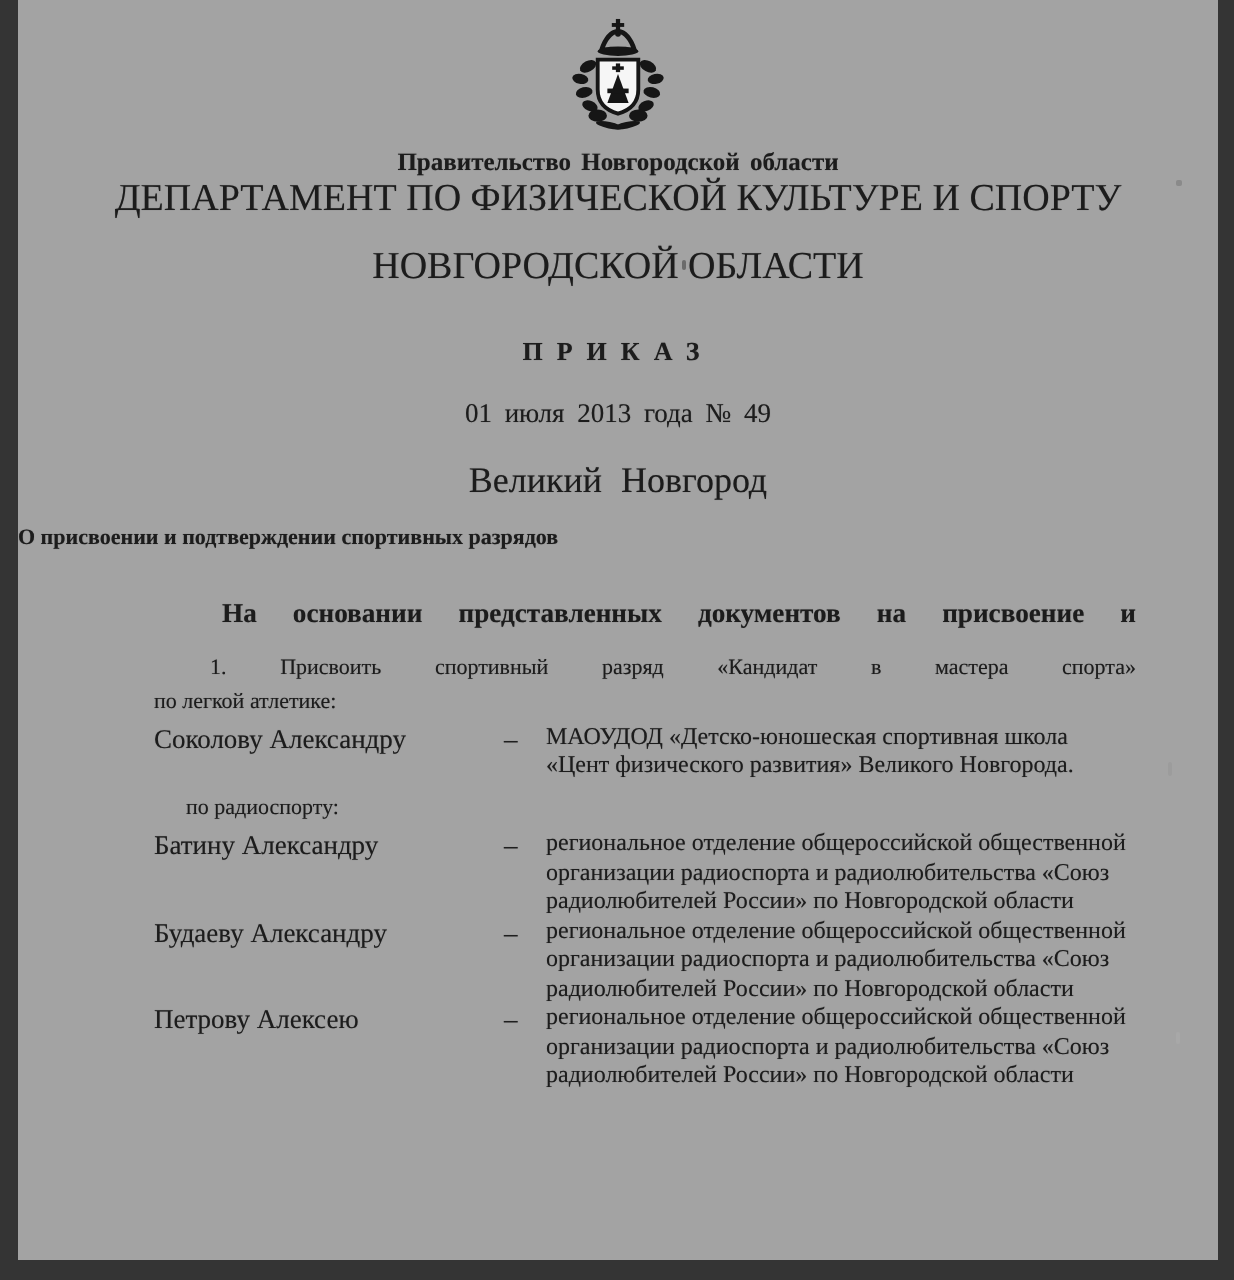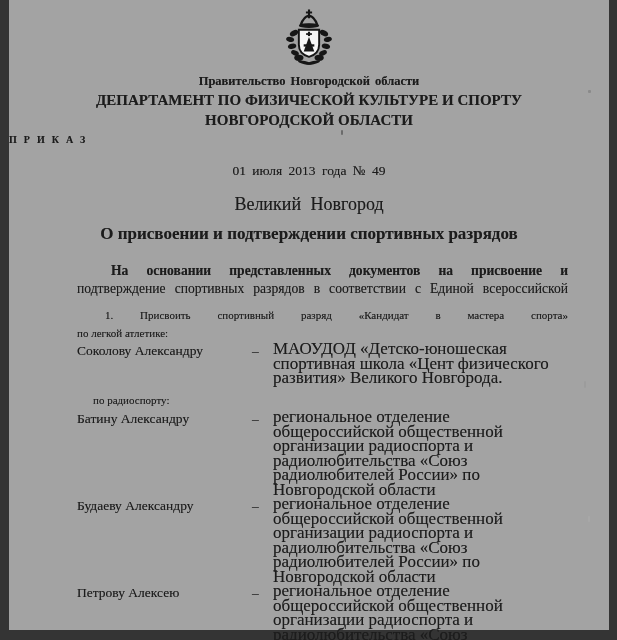--- a/index.html
+++ b/index.html
@@ -8,36 +8,36 @@
     background:#343434;
     font-family:"Liberation Serif","DejaVu Serif",serif;
   }
   .page{
     position:absolute;left:9px;top:0;width:600px;height:630px;
     background:#a3a3a3;color:#1c1c1c;
     text-shadow:0 0 .4px rgba(25,25,25,.45);
   }
   .crest{display:block;margin:9px auto 0;filter:blur(.35px);}
   .gov{margin-top:6px;text-align:center;font-weight:bold;font-size:12.5px;line-height:16px;word-spacing:2px;}
-  .dept{margin-top:2px;text-align:center;font-weight:bold;font-size:15px;line-height:18px;}
-  .doc-type{margin-top:1px;font-weight:bold;font-size:10px;letter-spacing:7px;line-height:19px;}
+  .dept{margin-top:2px;text-align:center;font-weight:normal;font-size:19px;line-height:18px;}
+  .doc-type{margin-top:23px;text-align:center;font-weight:bold;font-size:13px;letter-spacing:7px;line-height:19px;}
   .date-line{margin-top:13px;text-align:center;font-size:13.5px;line-height:17px;word-spacing:3px;}
   .city-line{margin-top:17px;text-align:center;font-size:18px;line-height:17px;word-spacing:5px;}
-  .subject{margin-top:12px;text-align:center;font-weight:bold;font-size:17px;line-height:17px;}
+  .subject{margin-top:12px;text-align:left;font-weight:bold;font-size:11px;line-height:17px;}
   .bodyblock{margin:20px 41px 0 68px;font-size:13.6px;line-height:17.5px;}
   .jstretch{text-align:justify;text-align-last:justify;}
   .ind34{text-indent:34px;font-weight:bold;}
   .ind28{text-indent:28px;}
   .ind16{text-indent:16px;}
   .bold{font-weight:bold;}
   .itemblock{margin:10px 41px 0 68px;font-size:11px;line-height:17.5px;}
   .row{display:flex;margin:0 41px 0 68px;font-size:13.5px;line-height:17px;}
   .row .name{width:175px;flex:none;}
   .row .dash{width:21px;flex:none;}
-  .row .org{width:290px;flex:none;font-size:17px;line-height:14.5px;}
+  .row .org{width:290px;flex:none;font-size:12px;line-height:14.5px;}
   .row1{margin-top:0;}
   .item2{margin-top:2px;}
   .sport2{margin-top:6px;}
   .speck{position:absolute;background:#8a8a8a;border-radius:1px;}
 </style>
 </head>
 <body>
 
 <div class="canvas">
   <div class="page">
@@ -64,30 +64,29 @@
         <rect x="27" y="25" width="6" height="1.8"></rect>
         <path d="M24.5 44 L30 29 L35.5 44 Z"></path>
         <rect x="24.5" y="36.5" width="11" height="2.4"></rect>
         <ellipse cx="25.5" cy="55.5" rx="7" ry="1.7" transform="rotate(12 25.5 55.5)"></ellipse>
         <ellipse cx="34.5" cy="55.5" rx="7" ry="1.7" transform="rotate(-12 34.5 55.5)"></ellipse>
       </g>
     </svg>
 
     <div class="gov">Правительство Новгородской области</div>
     <div class="dept">ДЕПАРТАМЕНТ ПО ФИЗИЧЕСКОЙ КУЛЬТУРЕ И СПОРТУ</div>
-    <div class="dept" style="margin-top:2px;">НОВГОРОДСКОЙ ОБЛАСТИ</div>
+    <div class="dept" style="margin-top:16px;">НОВГОРОДСКОЙ ОБЛАСТИ</div>
 
     <div class="doc-type">ПРИКАЗ</div>
     <div class="date-line">01 июля 2013 года № 49</div>
     <div class="city-line">Великий Новгород</div>
     <div class="subject">О присвоении и подтверждении спортивных разрядов</div>
 
     <div class="bodyblock">
       <div class="jstretch ind34">На основании представленных документов на присвоение и</div>
-      <div class="jstretch">подтверждение спортивных разрядов в соответствии с Единой всероссийской</div>
     </div>
 
     <div class="itemblock">
       <div class="jstretch ind28">1. Присвоить спортивный разряд «Кандидат в мастера спорта»</div>
       <div>по легкой атлетике:</div>
     </div>
 
     <div class="row row1">
       <div class="name">Соколову Александру</div>
       <div class="dash">–</div>

